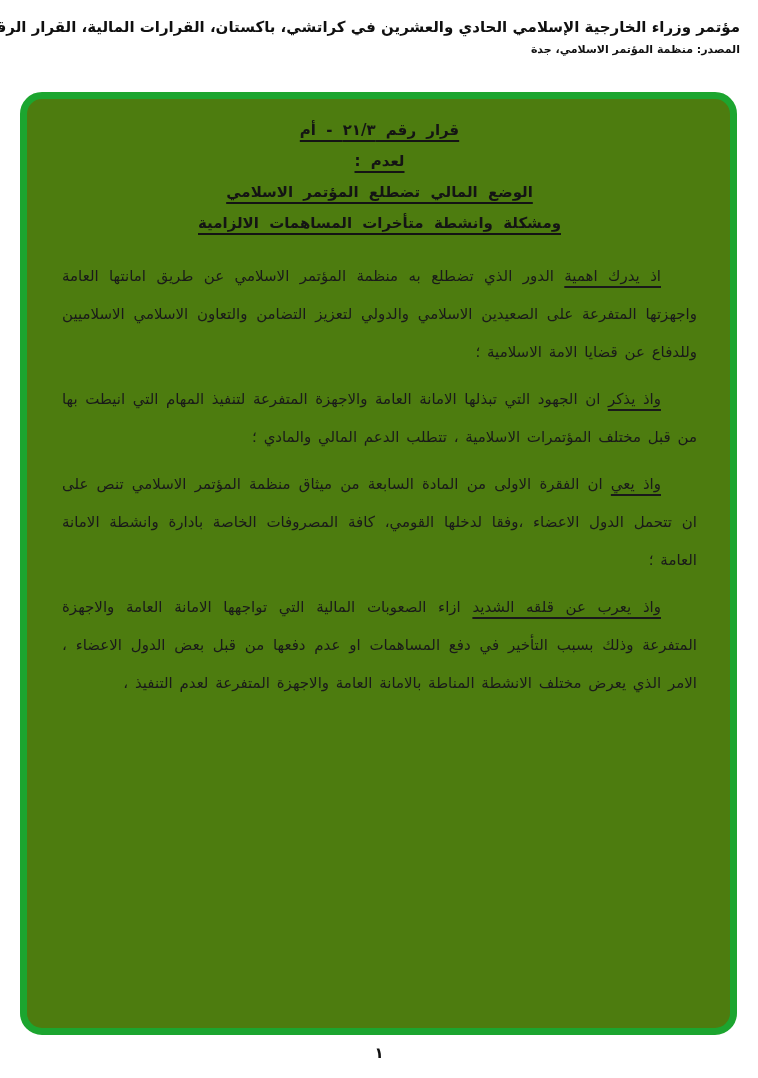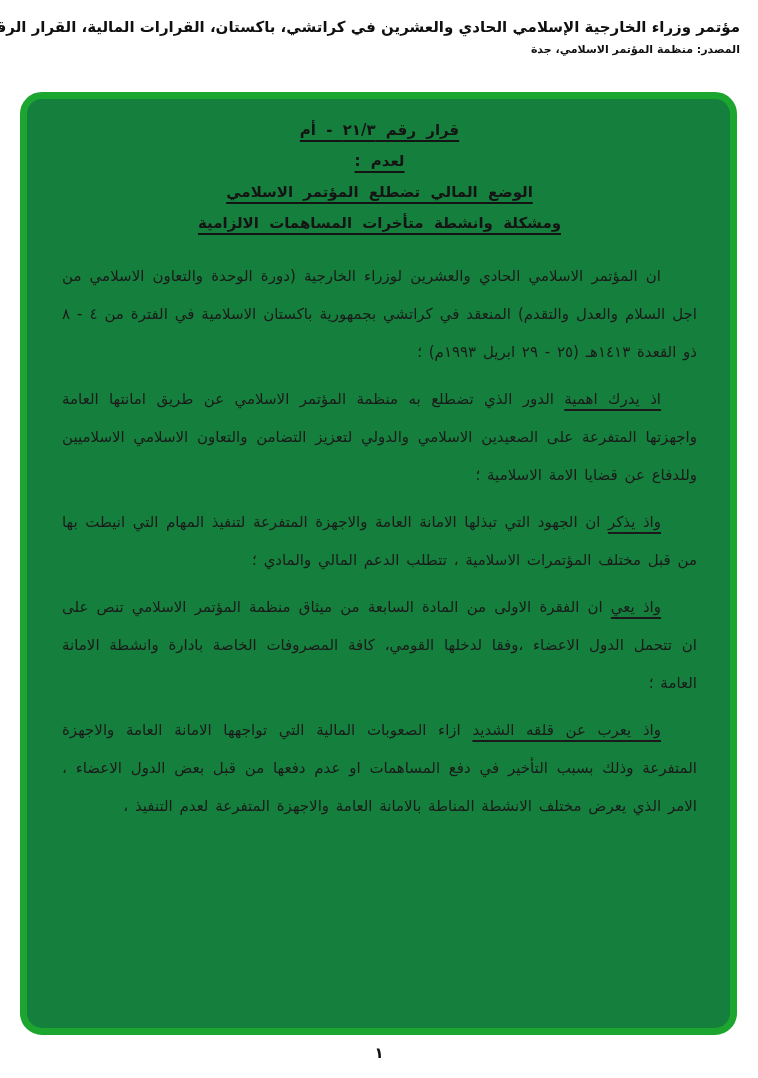--- a/index.html
+++ b/index.html
@@ -33,21 +33,21 @@
   }
   .frame {
     position: absolute;
     left: 20px; top: 92px;
     width: 717px; height: 943px;
     box-sizing: border-box;
     border: 7px solid #1ca52f;
     border-radius: 22px;
     padding: 16px 33px 0 35px;
     direction: rtl;
-    background: #15803d;
+    background: #4d7c0f;
   }
   .title-block {
     text-align: center;
     margin-bottom: 18px;
   }
   .t-line {
     line-height: 31px;
     font-size: 15px;
     font-weight: bold;
     word-spacing: 5px;
@@ -92,21 +92,20 @@
 
 <div class="frame" style="border-color: rgb(28, 165, 47);">
   <div class="title-block">
     <div class="t-line"><span class="u">قرار رقم ٢١/٣ - أم</span></div>
     <div class="t-line"><span class="u">لعدم :</span></div>
     <div class="t-line"><span class="u">الوضع المالي تضطلع المؤتمر الاسلامي</span></div>
     <div class="t-line"><span class="u">ومشكلة وانشطة متأخرات المساهمات الالزامية</span></div>
   </div>
 
   <div class="paras">
-    <p><span class="lead"></span><span>ان المؤتمر الاسلامي الحادي والعشرين لوزراء الخارجية (دورة الوحدة والتعاون الاسلامي من اجل السلام والعدل والتقدم) المنعقد في كراتشي بجمهورية باكستان الاسلامية في الفترة من ٤ - ٨ ذو القعدة ١٤١٣هـ (٢٥ - ٢٩ ابريل ١٩٩٣م) ؛</span></p>
     <p><span class="lead">اذ يدرك اهمية</span><span> الدور الذي تضطلع به منظمة المؤتمر الاسلامي عن طريق امانتها العامة واجهزتها المتفرعة على الصعيدين الاسلامي والدولي لتعزيز التضامن والتعاون الاسلامي الاسلاميين وللدفاع عن قضايا الامة الاسلامية ؛</span></p>
     <p><span class="lead">واذ يذكر</span><span> ان الجهود التي تبذلها الامانة العامة والاجهزة المتفرعة لتنفيذ المهام التي انيطت بها من قبل مختلف المؤتمرات الاسلامية ، تتطلب الدعم المالي والمادي ؛</span></p>
     <p><span class="lead">واذ يعي</span><span> ان الفقرة الاولى من المادة السابعة من ميثاق منظمة المؤتمر الاسلامي تنص على ان تتحمل الدول الاعضاء ،وفقا لدخلها القومي، كافة المصروفات الخاصة بادارة وانشطة الامانة العامة ؛</span></p>
     <p><span class="lead">واذ يعرب عن قلقه الشديد</span><span> ازاء الصعوبات المالية التي تواجهها الامانة العامة والاجهزة المتفرعة وذلك بسبب التأخير في دفع المساهمات او عدم دفعها من قبل بعض الدول الاعضاء ، الامر الذي يعرض مختلف الانشطة المناطة بالامانة العامة والاجهزة المتفرعة لعدم التنفيذ ،</span></p>
   </div>
 </div>
 
 <div class="page-number">١</div>
 
 </body></html>

